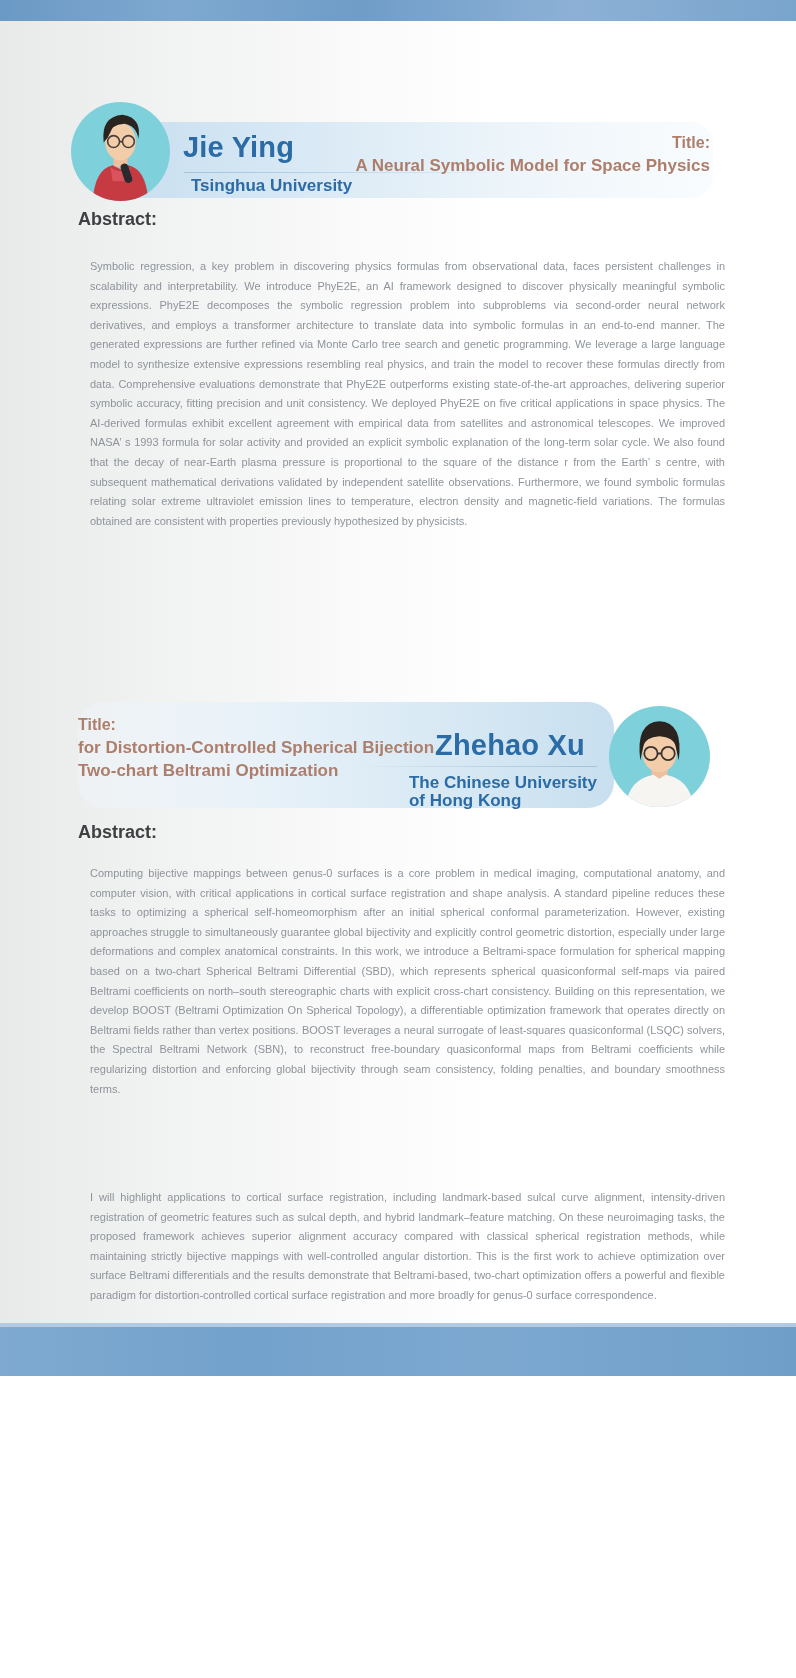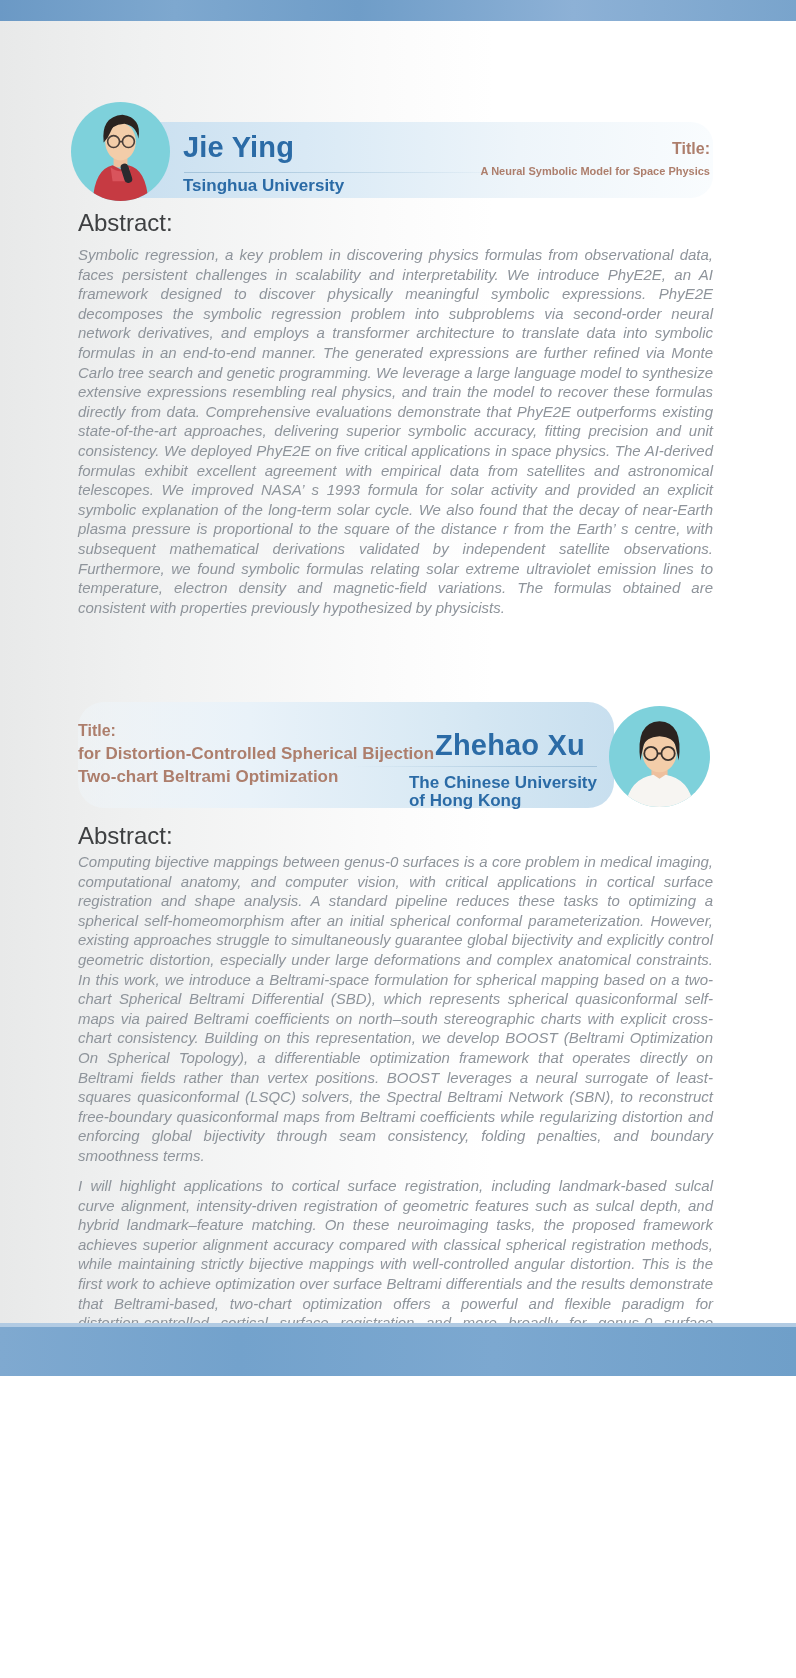--- a/index.html
+++ b/index.html
@@ -40,42 +40,42 @@
   .name1{left:183px;top:131px;}
   .name2{top:729px;right:211px;text-align:right;}
 
   .name-divider{position:absolute;height:1px;}
   .d1{left:184px;top:172px;width:330px;
       background:linear-gradient(90deg,#a3c3da 0%,rgba(163,195,218,0) 100%);}
   .d2{top:766px;right:199px;width:245px;
       background:linear-gradient(270deg,#a3c3da 0%,rgba(163,195,218,0) 100%);}
 
   .speaker-aff{
-    position:absolute;font-weight:bold;color:#2b6ba6;font-size:17px;line-height:18px;
+    position:absolute;font-weight:bold;color:#2b6ba6;font-size:17px;line-height:18px;margin-left:8px;
   }
   .a1{left:183px;top:177px;}
   .a2{top:774px;right:199px;text-align:left;}
 
-  .titleblock{position:absolute;color:#ad7e6c;font-weight:bold;margin-top:6px;}
+  .titleblock{position:absolute;color:#ad7e6c;font-weight:bold;}
   .t1{top:132px;right:86px;text-align:right;}
   .t1 .title-label{font-size:16px;line-height:22px;}
-  .t1 .title-text{font-size:11px;line-height:23px;}
+  .t1 .title-text{font-size:17px;line-height:23px;}
   .t2{left:78px;top:713px;text-align:left;}
   .t2 .title-label{font-size:16px;line-height:23px;}
   .t2 .title-text{font-size:17px;line-height:23px;}
 
   
   .abs-label{
-    position:absolute;left:78px;font-weight:normal;font-size:24px;color:#3e4042;
+    position:absolute;left:78px;font-weight:bold;font-size:18px;color:#3e4042;
   }
   .al1{top:209px;}
   .al2{top:822px;}
   .abs-body{
-    position:absolute;left:78px;width:635px;margin:0;
-    font-size:15px;line-height:19.6px;color:#8e949b;text-align:justify;font-style:italic;
+    position:absolute;left:78px;width:635px;margin:12px;
+    font-size:11px;line-height:19.6px;color:#8e949b;text-align:justify;
   }
   .ab1{top:245px;}
   .ab2a{top:852px;}
   .ab2b{top:1176px;}
 </style>
 </head>
 <body>
 
 <div class="page">
 

